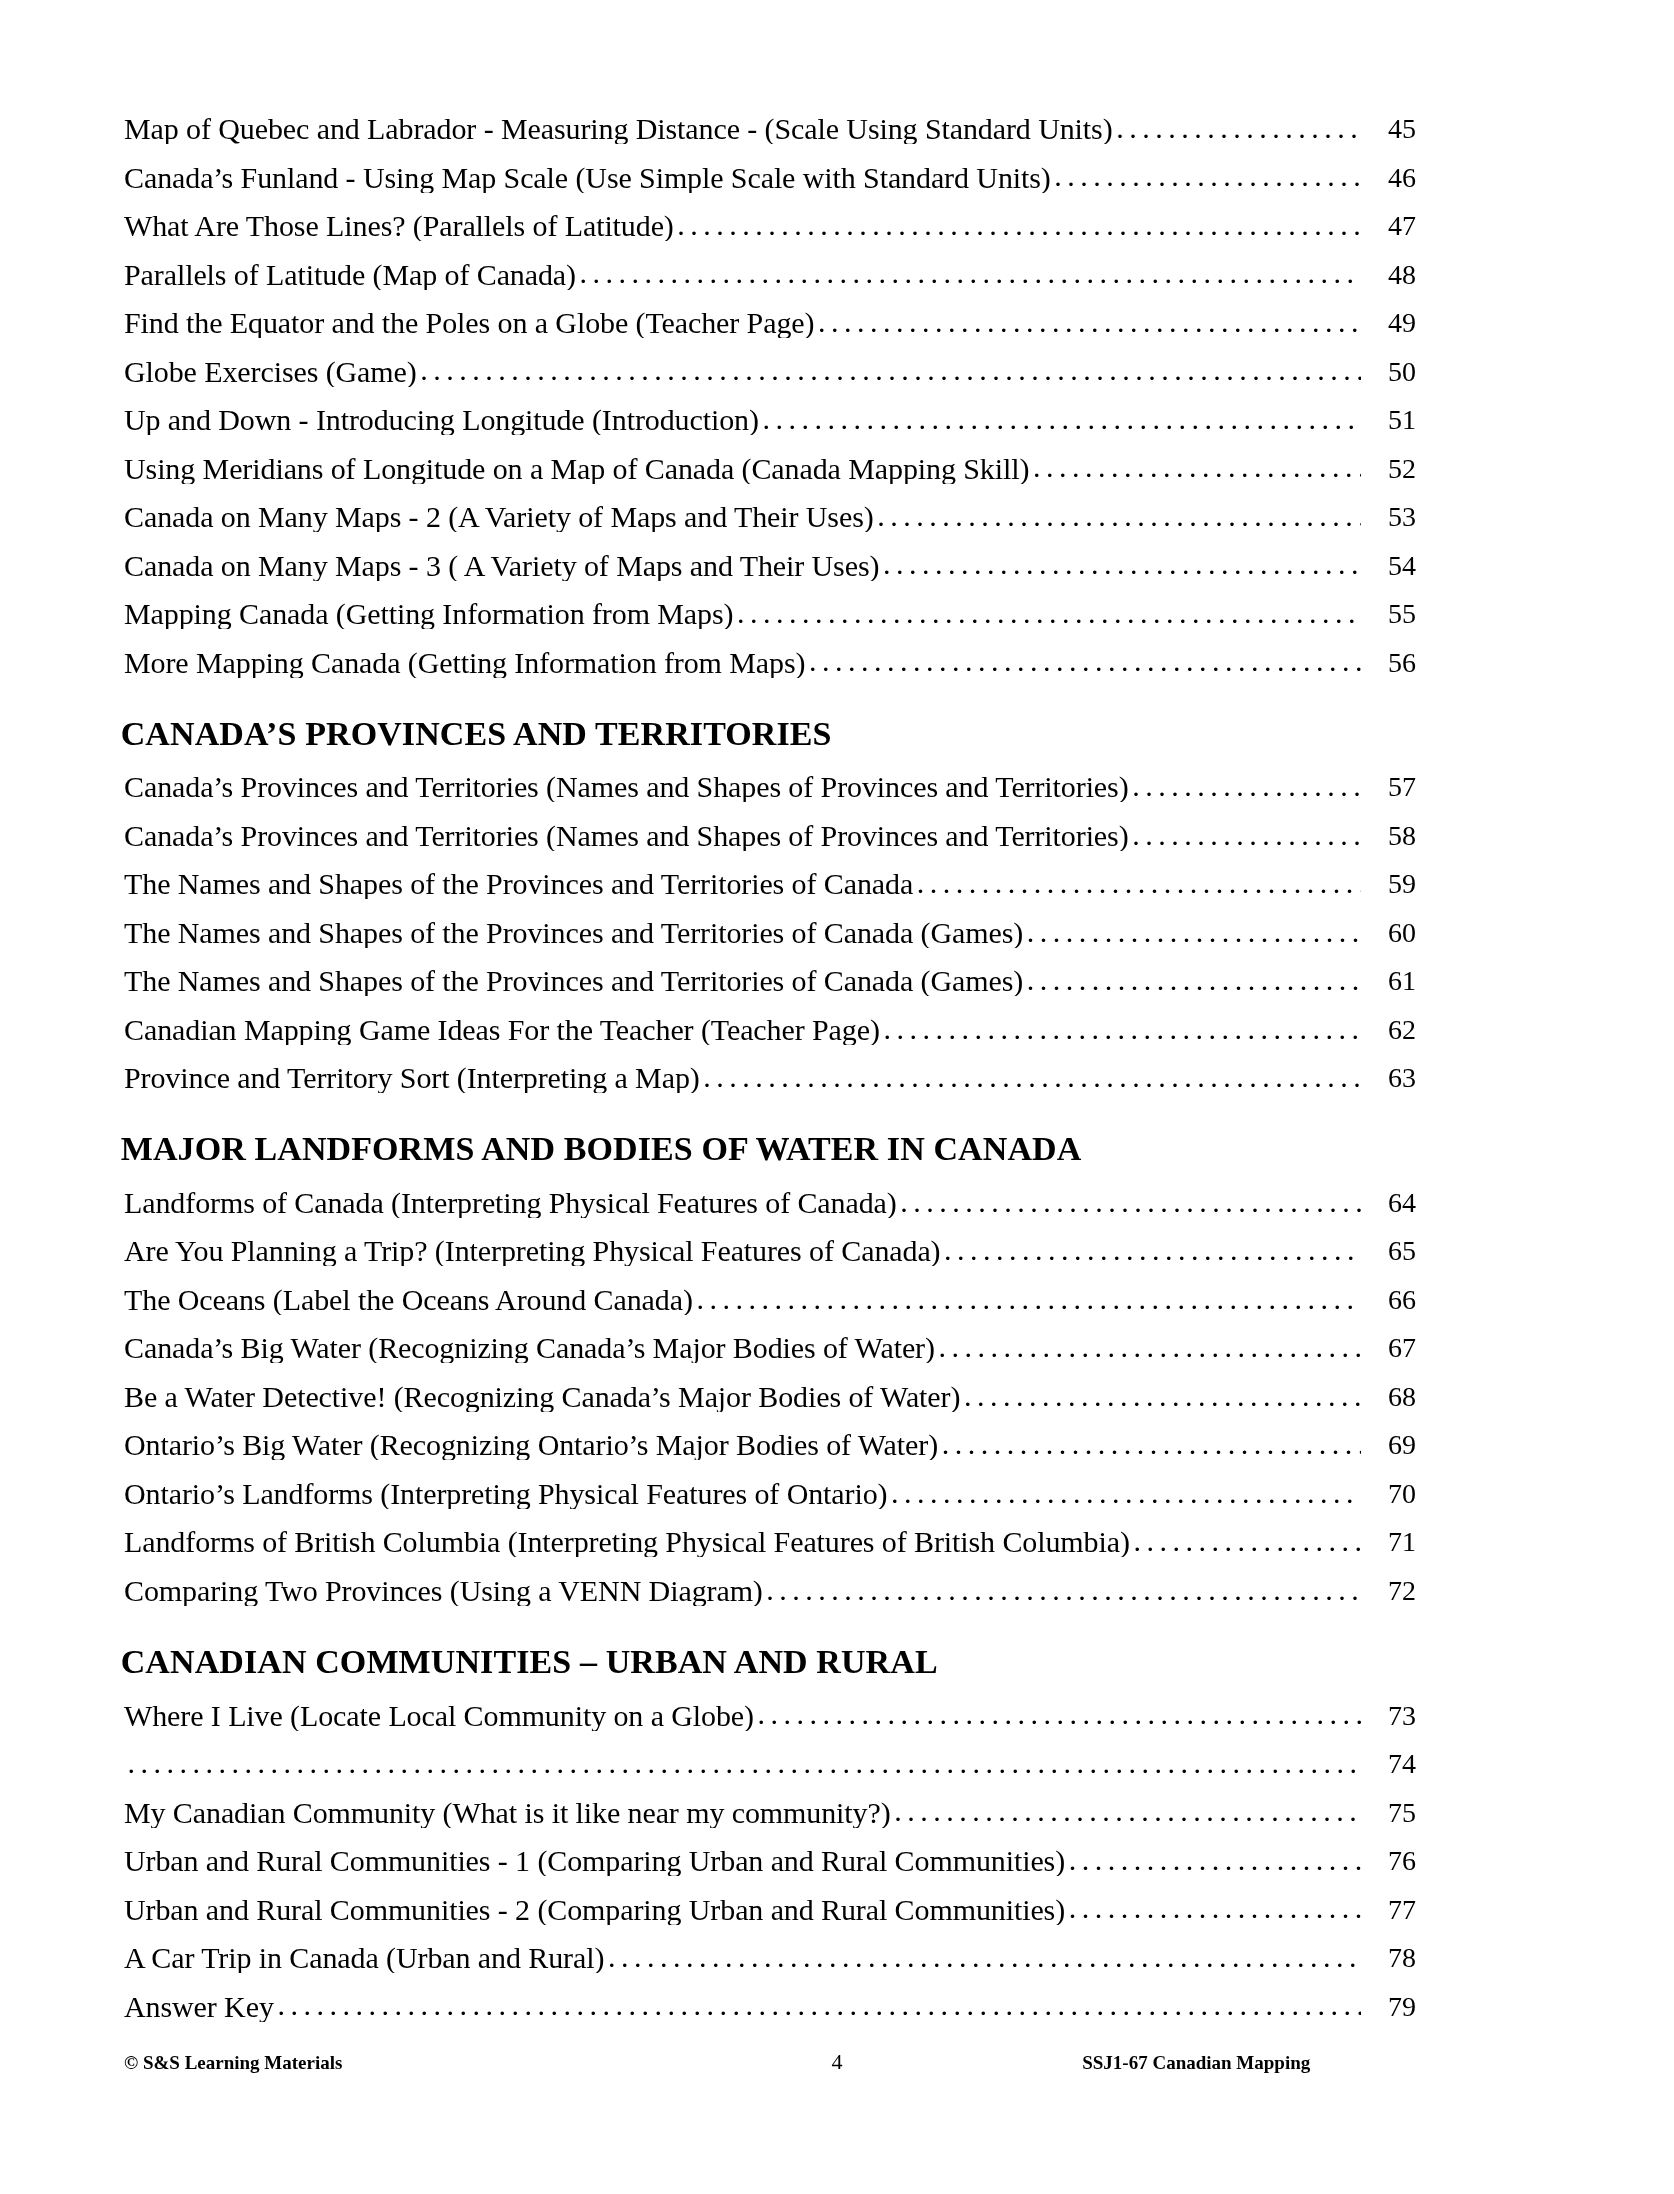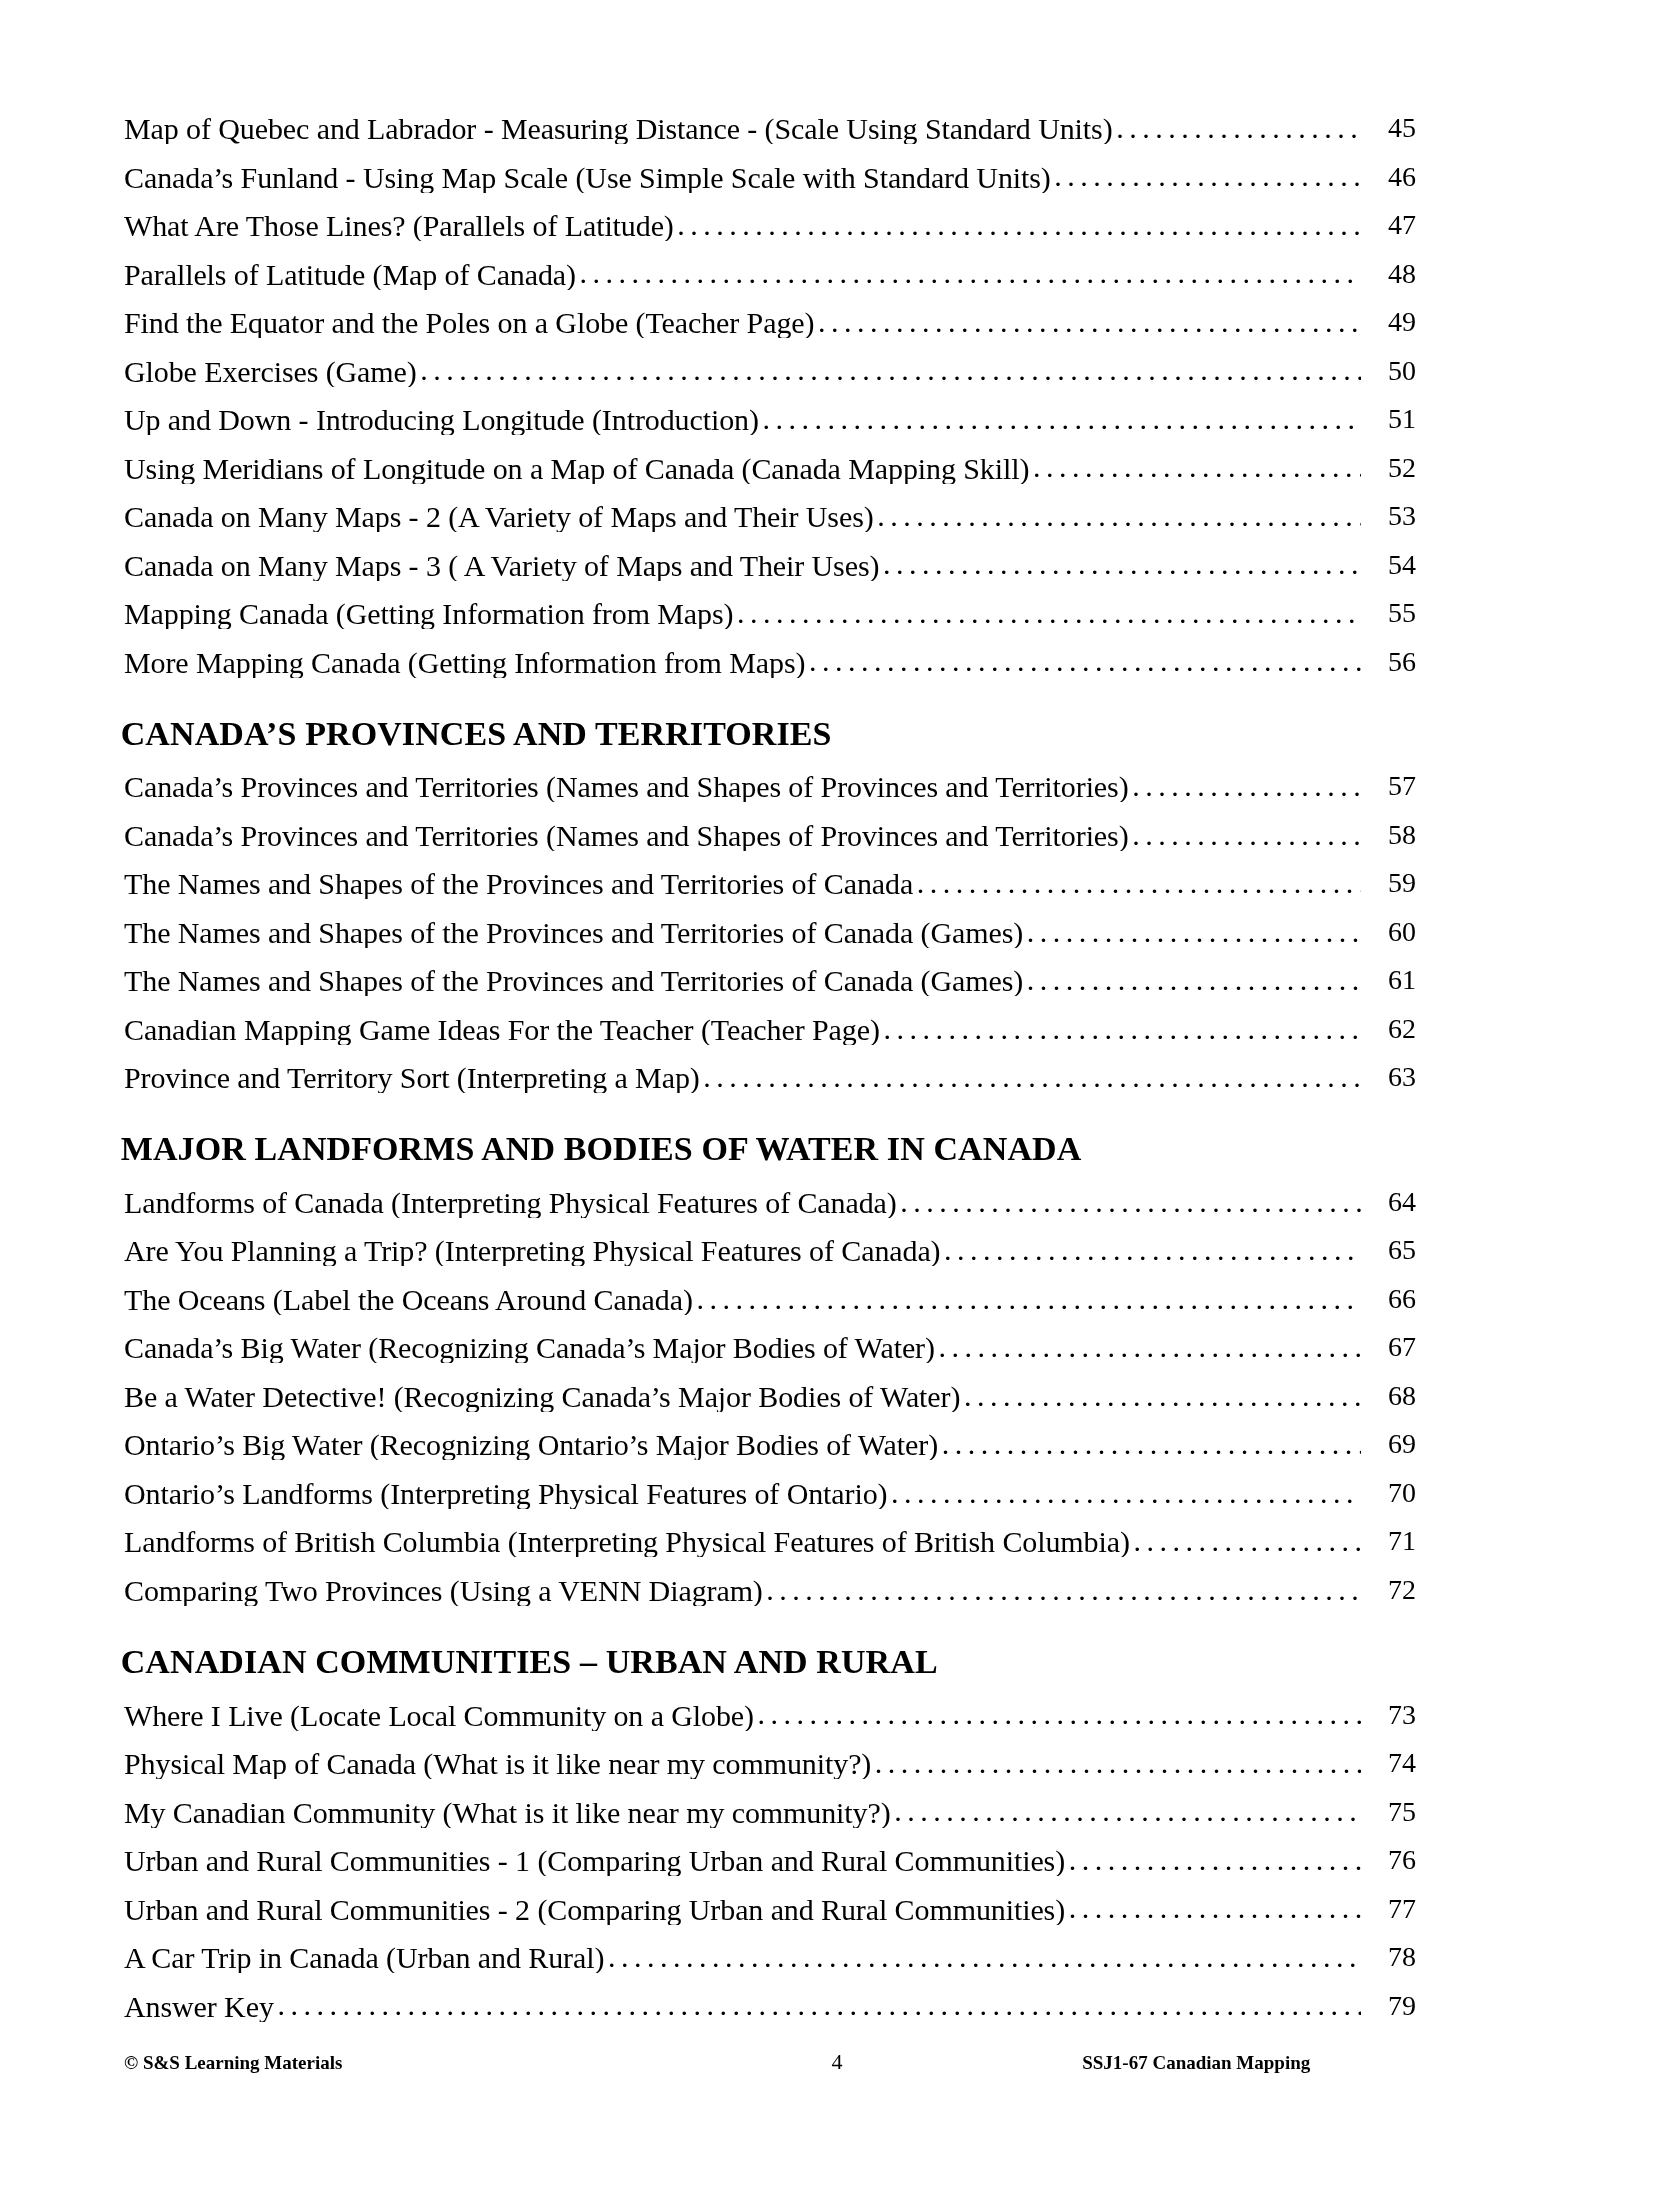--- a/index.html
+++ b/index.html
@@ -25,21 +25,21 @@
   .content {
     position: absolute;
     left: 124px;
     top: 114px;
     width: 1292px;
   }
 
   
   .toc-entry {
     display: flex;
-    align-items: flex-start;
+    align-items: center;
     width: 100%;
     font-size: 30px;
     line-height: 1.0;
     margin: 0 0 18.5px 0;
     white-space: nowrap;
   }
   .toc-title {
     flex: 0 1 auto;
     overflow: hidden;
     text-overflow: clip;
@@ -257,21 +257,20 @@
         <span class="toc-leader"></span>
         <span class="toc-page">72</span>
       </div>
       <div class="toc-section">CANADIAN COMMUNITIES – URBAN AND RURAL</div>
       <div class="toc-entry">
         <span class="toc-title">Where I Live (Locate Local Community on a Globe)</span>
         <span class="toc-leader"></span>
         <span class="toc-page">73</span>
       </div>
       <div class="toc-entry">
-        <span class="toc-title">Physical Map of Canada (What is it like near my community?)</span>
         <span class="toc-leader"></span>
         <span class="toc-page">74</span>
       </div>
       <div class="toc-entry">
         <span class="toc-title">My Canadian Community  (What is it like near my community?)</span>
         <span class="toc-leader"></span>
         <span class="toc-page">75</span>
       </div>
       <div class="toc-entry">
         <span class="toc-title">Urban and Rural Communities - 1 (Comparing Urban and Rural Communities)</span>

